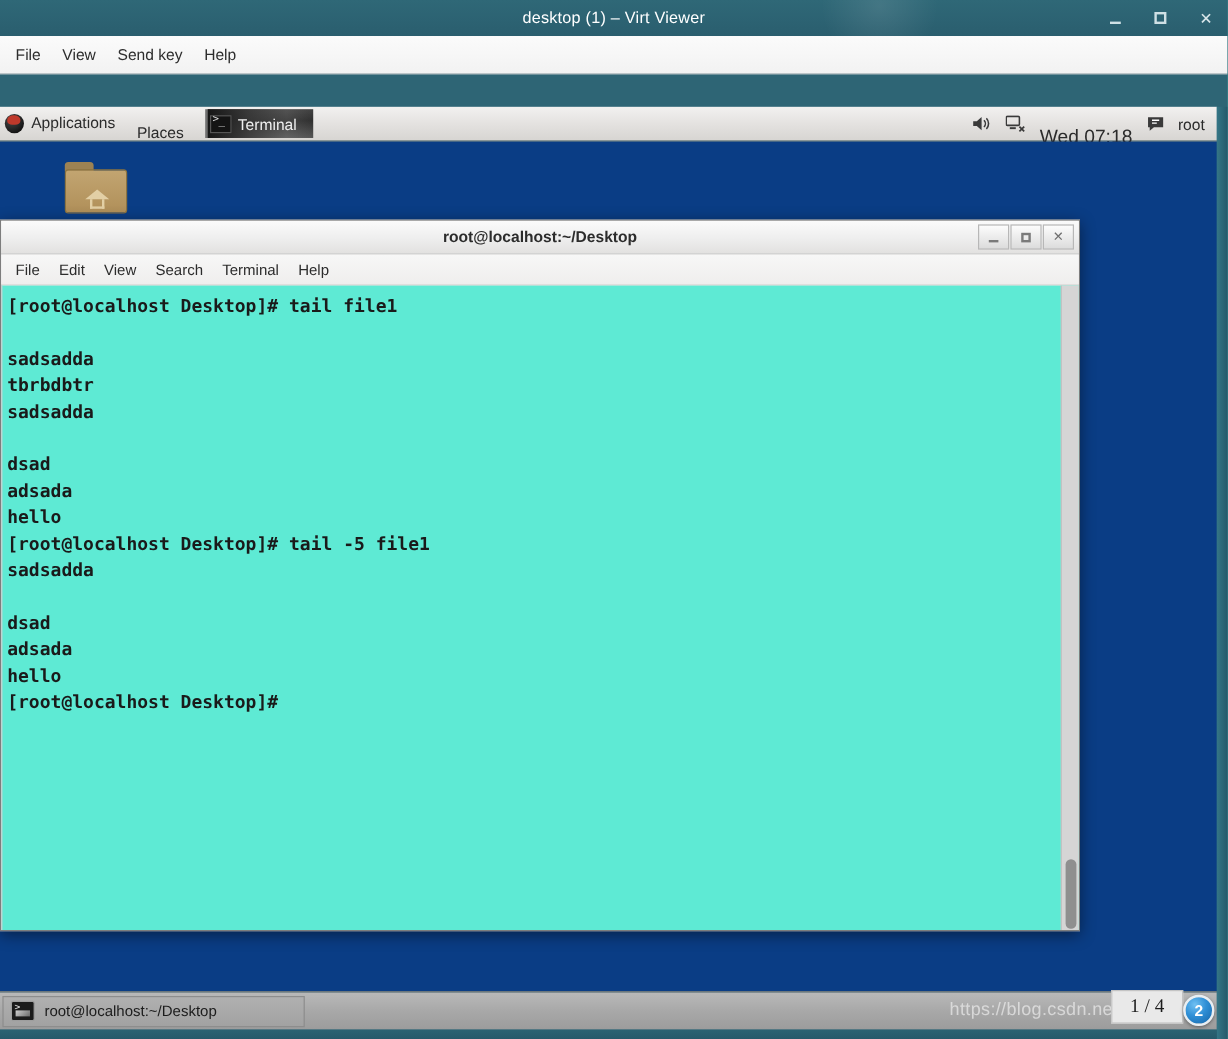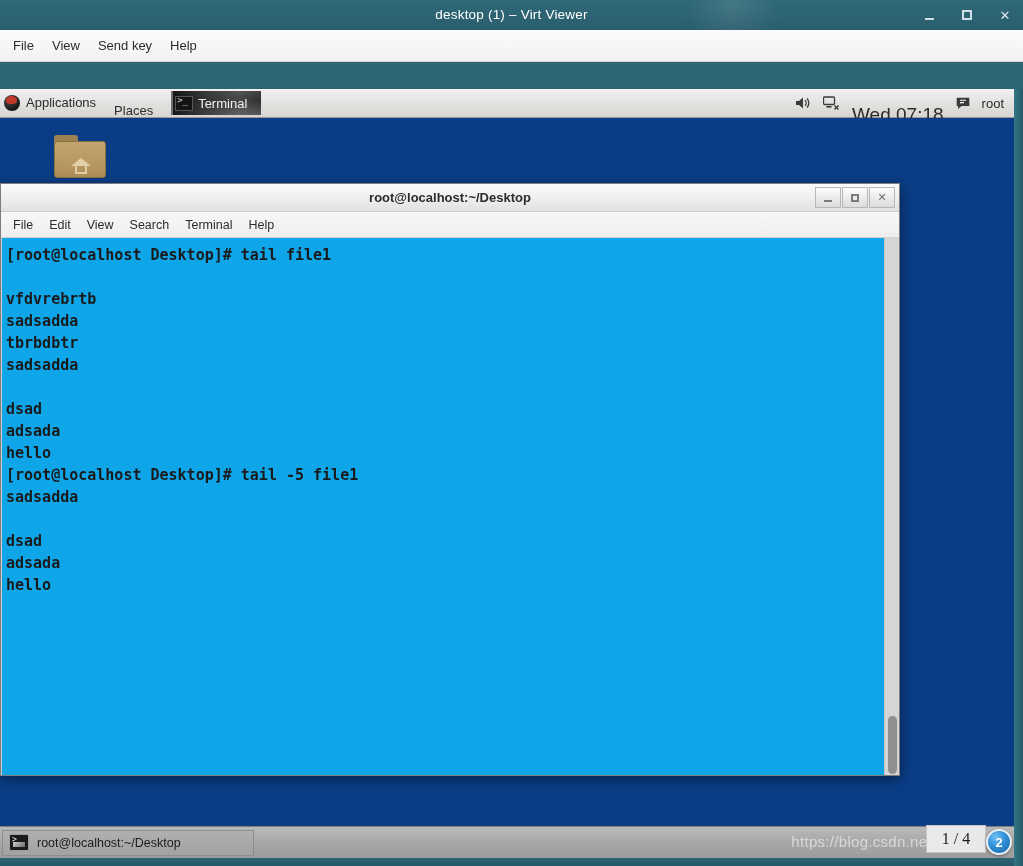--- a/index.html
+++ b/index.html
@@ -99,21 +99,21 @@
     content: "_"; position: absolute; left: 6px; top: -1px;
     font-family: "DejaVu Sans Mono", monospace; font-size: 9px; color: #dcdcdc;
   }
   .gn-taskbtn-label { font-size: 13px; color: #efefef; position: relative; z-index: 2; }
 
   .gn-right {
     margin-left: auto; display: flex; align-items: center;
     gap: 12px; padding-right: 10px; height: 29px;
   }
   .tray-icon { display: flex; align-items: center; color: #3a3a3a; }
-  .gn-clock { font-size: 19px; color: #2b2b2b; margin-top: 24px; }
+  .gn-clock { font-size: 16px; color: #2b2b2b; margin-top: 24px; }
   .gn-user { font-size: 13px; color: #2b2b2b; }
 
   
   .desktop {
     position: absolute; left: 0; top: 118px; width: 1014px; height: 708px;
     background: #0a3d85;
   }
   .desk-icon {
     position: absolute; width: 84px; text-align: center;
     display: flex; flex-direction: column; align-items: center; gap: 4px;
@@ -216,21 +216,21 @@
   .term-winbtn .max-g { width: 8px; height: 8px; border: 2px solid #7a7a7a; }
 
   .term-menubar {
     height: 26px; display: flex; align-items: center; padding-left: 4px;
     background: linear-gradient(180deg, #f7f7f7 0%, #efeeed 100%);
     border-bottom: 1px solid #d4d3d1;
   }
   .term-menu-item { font-size: 12.5px; color: #2c2c2c; padding: 3px 8px; }
 
   .term-body {
-    flex: 1; display: flex; background: #0ea5e9; position: relative;
+    flex: 1; display: flex; background: #5eead4; position: relative;
   }
   .term-screen {
     flex: 1; padding: 6px 0 0 4px; overflow: hidden;
     border-left: 1px solid #cfcfcf;
   }
   .term-line {
     font-family: "DejaVu Sans Mono", monospace;
     font-size: 15px; font-weight: bold;
     line-height: 22px; color: #1a1a1a;
     white-space: pre;
@@ -422,34 +422,34 @@
         <div class="term-menu-item">View</div>
         <div class="term-menu-item">Search</div>
         <div class="term-menu-item">Terminal</div>
         <div class="term-menu-item">Help</div>
       </div>
 
       <div class="term-body">
         <div class="term-screen">
           <div class="term-line">[root@localhost Desktop]# tail file1</div>
           <div class="term-line blank">&nbsp;</div>
-          <div class="term-line">vfdvrebrtb</div>
           <div class="term-line">sadsadda</div>
           <div class="term-line">tbrbdbtr</div>
           <div class="term-line">sadsadda</div>
           <div class="term-line blank">&nbsp;</div>
           <div class="term-line">dsad</div>
           <div class="term-line">adsada</div>
           <div class="term-line">hello</div>
           <div class="term-line">[root@localhost Desktop]# tail -5 file1</div>
           <div class="term-line">sadsadda</div>
           <div class="term-line blank">&nbsp;</div>
           <div class="term-line">dsad</div>
           <div class="term-line">adsada</div>
           <div class="term-line">hello</div>
+          <div class="term-line">[root@localhost Desktop]#</div>
         </div>
         <div class="term-scrollbar">
           <div class="term-scroll-thumb"></div>
         </div>
       </div>
     </div>
 
   </div>
 
   <div class="bottom-bar">

